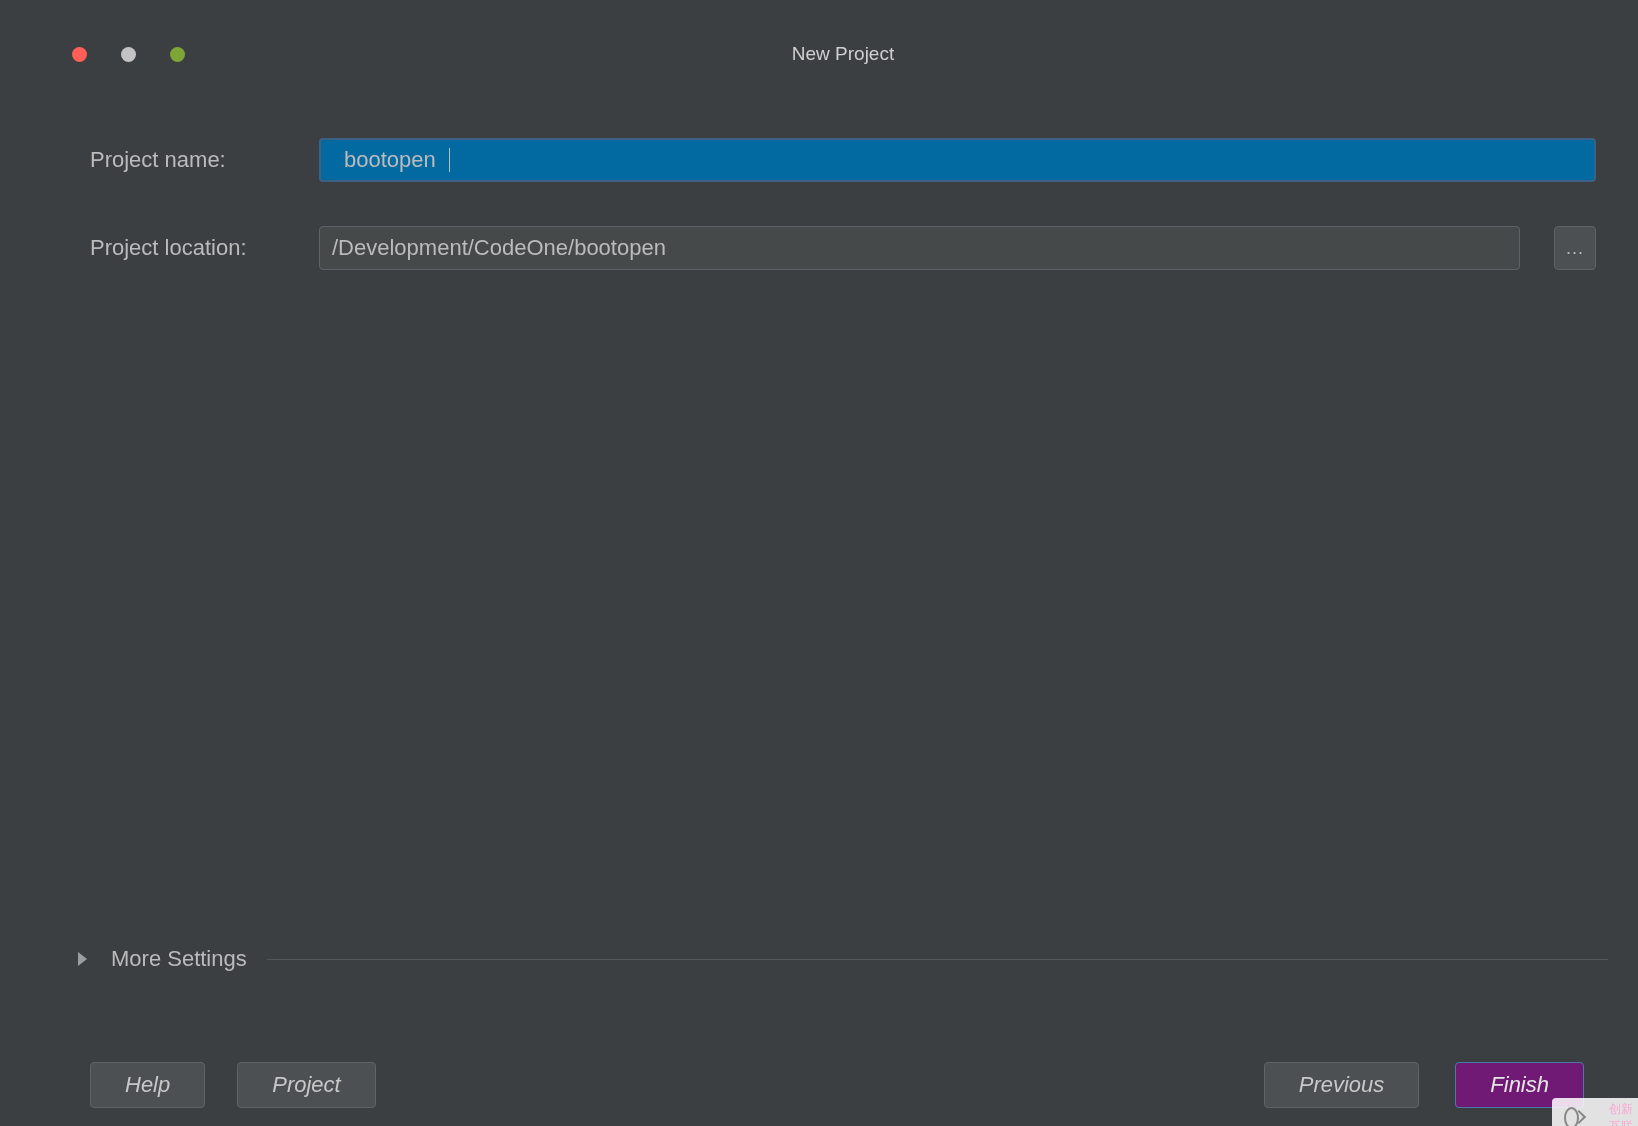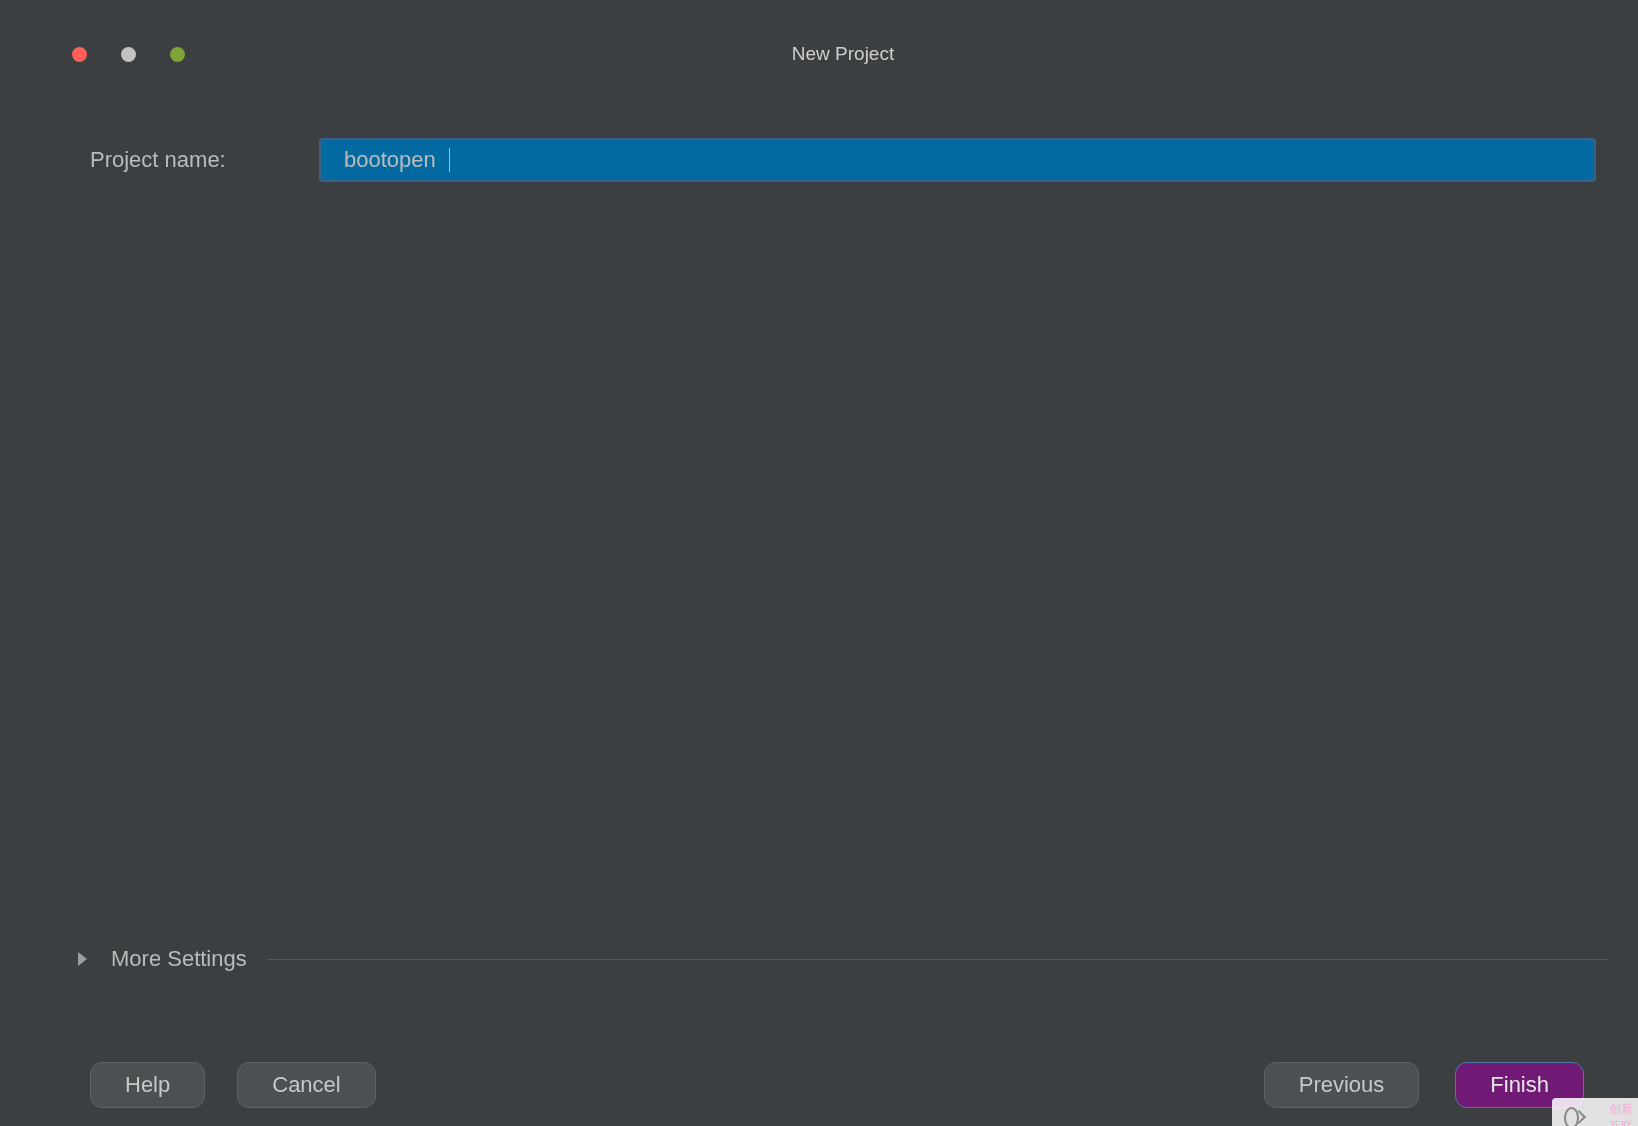--- a/index.html
+++ b/index.html
@@ -131,27 +131,28 @@
     .button-bar {
       display: flex;
       align-items: center;
       padding: 22px 30px 30px 30px;
     }
     .btn {
       height: 46px;
       padding: 0 22px;
       background: #4c5052;
       border: 1px solid #5e6366;
-      border-radius: 12px;
+      border-radius: 4px;
       color: #c8c8c8;
       font-size: 22px;
       display: flex;
       align-items: center;
       justify-content: center;
       cursor: pointer;
+      font-style: italic;
     }
     .btn + .btn { margin-left: 20px; }
     .btn.primary {
       background: #701a75;
       border-color: #4c7aa8;
       color: #e6e6e6;
     }
     .right-buttons {
       margin-left: auto;
       display: flex;
@@ -230,37 +231,44 @@
   <div class="form-area">
 
     <div class="form-row">
       <div class="form-label">Project name:</div>
       <div class="input-span">
         <span>bootopen</span>
           <span class="caret"></span>
       </div>
     </div>
 
+    <div class="form-row">
+      <div class="form-label">Project location:</div>
+      <input type="text" class="text-input" value="/Development/CodeOne/bootopen" style="">
+      <div class="browse-btn">
+        <span>...</span>
+      </div>
+    </div>
 
   </div>
 
   <div class="spacer"></div>
 
   <div class="more-settings-row">
     <div class="disclosure-triangle"></div>
     <div class="more-settings-label">More Settings</div>
     <div class="more-line"></div>
   </div>
 
   <div class="button-bar">
     <div class="btn">
       <span>Help</span>
     </div>
     <div class="btn">
-      <span>Cancel</span>
+      <span>Project</span>
     </div>
     <div class="right-buttons">
       <div class="btn">
         <span>Previous</span>
       </div>
       <div class="btn primary">
         <span>Finish</span>
       </div>
     </div>
   </div>

